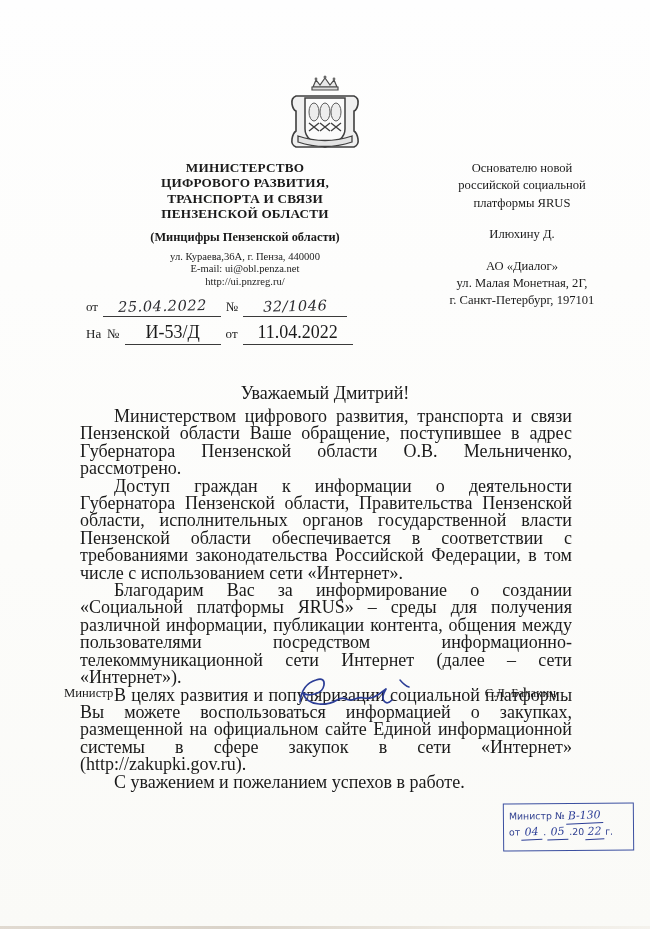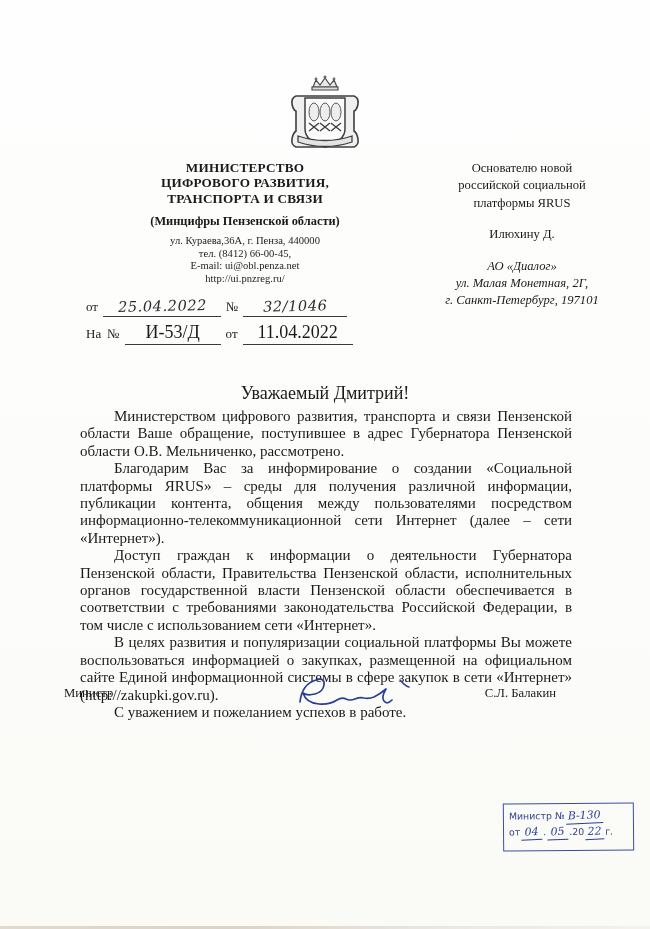--- a/index.html
+++ b/index.html
@@ -106,36 +106,36 @@
   .addressee {
     position: absolute;
     left: 408px;
     top: 160px;
     width: 228px;
     text-align: center;
     font-size: 12.6px;
     line-height: 17.4px;
   }
   .addressee .grp { margin-bottom: 14px; text-align: center; }
-  .addressee .grp:last-child { margin-bottom: 2px; font-style: italic; }
+  .addressee .grp:last-child { margin-bottom: 2px; }
 
   
   .greeting {
     position: absolute;
     left: 0; right: 0;
     top: 383px;
     text-align: center;
     font-size: 18px;
   }
   .body {
     position: absolute;
     left: 80px;
     top: 408px;
     width: 492px;
-    font-size: 15px;
+    font-size: 18px;
     line-height: 17.4px;
     text-align: justify;
   }
   .body p {
     margin: 0;
     text-indent: 34px;
   }
 
   
   .sig-row {
@@ -218,24 +218,24 @@
       </g>
 
       <path d="M16 62 q27 9 54 0 l0 6 q-27 9 -54 0 Z" fill="#e4e4e4" stroke="#3f3f3f" stroke-width="1.3"></path>
     </svg>
   </div>
 
   <div class="letterhead">
     <div class="lh-line">МИНИСТЕРСТВО</div>
     <div class="lh-line">ЦИФРОВОГО РАЗВИТИЯ,</div>
     <div class="lh-line">ТРАНСПОРТА И СВЯЗИ</div>
+    <div class="lh-line">ПЕНЗЕНСКОЙ ОБЛАСТИ</div>
     <div class="lh-sub">(Минцифры Пензенской области)</div>
     <div class="lh-contacts">
       <div>ул. Кураева,36А, г. Пенза, 440000</div>
-      <div>тел. (8412) 66-00-45,</div>
       <div>E-mail: ui@obl.penza.net</div>
       <div>http://ui.pnzreg.ru/</div>
     </div>
   </div>
 
   <div class="refblock">
     <div class="ref-row">
       <span class="ref-label">от</span>
       <span class="ref-fill w-date">
         <span class="hand">25.04.2022</span>
@@ -265,22 +265,22 @@
       <div>АО «Диалог»</div>
       <div>ул. Малая Монетная, 2Г,</div>
       <div>г. Санкт-Петербург, 197101</div>
     </div>
   </div>
 
   <div class="greeting">Уважаемый Дмитрий!</div>
 
   <div class="body">
     <p>Министерством цифрового развития, транспорта и связи Пензенской области Ваше обращение, поступившее в адрес Губернатора Пензенской области О.В. Мельниченко, рассмотрено.</p>
+    <p>Доступ граждан к информации о деятельности Губернатора Пензенской области, Правительства Пензенской области, исполнительных органов государственной власти Пензенской области обеспечивается в соответствии с требованиями законодательства Российской Федерации, в том числе с использованием сети «Интернет».</p>
     <p>Благодарим Вас за информирование о создании «Социальной платформы ЯRUS» – среды для получения различной информации, публикации контента, общения между пользователями посредством информационно-телекоммуникационной сети Интернет (далее – сети «Интернет»).</p>
-    <p>Доступ граждан к информации о деятельности Губернатора Пензенской области, Правительства Пензенской области, исполнительных органов государственной власти Пензенской области обеспечивается в соответствии с требованиями законодательства Российской Федерации, в том числе с использованием сети «Интернет».</p>
     <p>В целях развития и популяризации социальной платформы Вы можете воспользоваться информацией о закупках, размещенной на официальном сайте Единой информационной системы в сфере закупок в сети «Интернет» (http://zakupki.gov.ru).</p>
     <p>С уважением и пожеланием успехов в работе.</p>
   </div>
 
   <div class="sig-row">
     <span>Министр</span>
     <span>С.Л. Балакин</span>
   </div>
   <div class="sig-mark">
     <svg width="150" height="48" viewBox="0 0 150 48" aria-hidden="true">

